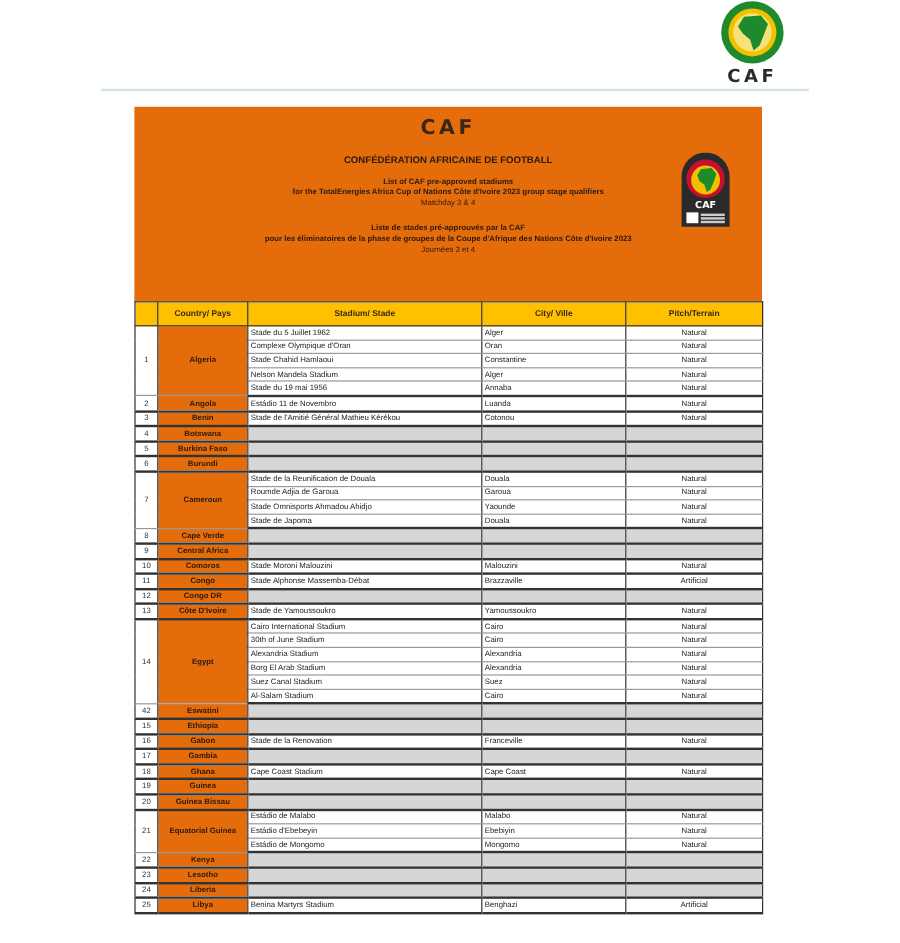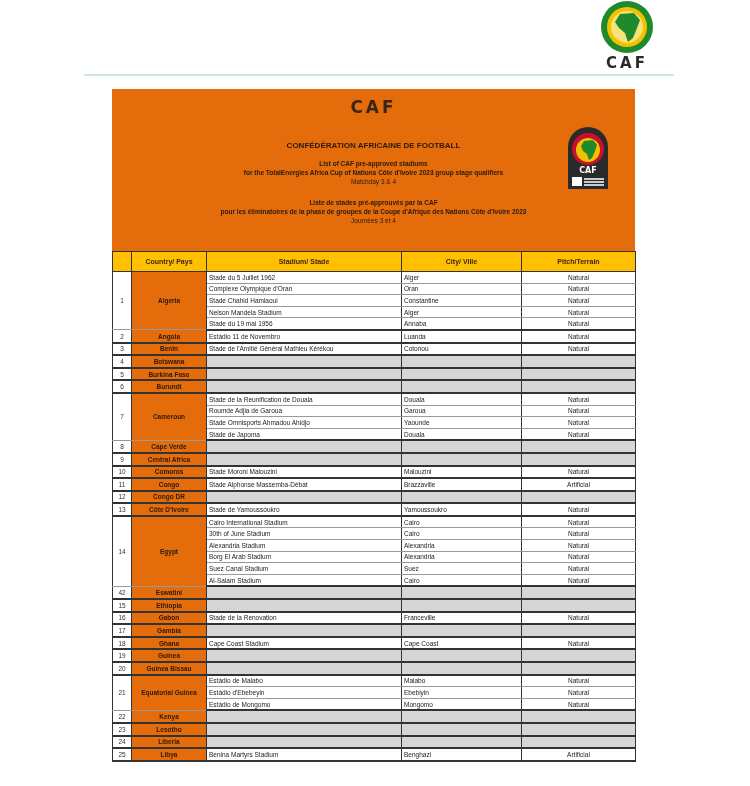--- a/index.html
+++ b/index.html
@@ -1,21 +1,21 @@
 <!DOCTYPE html>
 <html><head>
 <meta charset="utf-8">
 <style>
   html, body { margin: 0; padding: 0; background: #ffffff; }
   body { width: 750px; height: 786px; position: relative; overflow: hidden; font-family: "Liberation Sans", sans-serif; color: #222; }
   .top-logo { position: absolute; left: 584px; top: 0; width: 86px; height: 72px; }
   .divider { position: absolute; left: 84px; top: 74px; width: 590px; height: 2px; background: #cfe6e3; }
   .banner { position: absolute; left: 112px; top: 89px; width: 523px; height: 162px; background: #e46c0a; text-align: center; }
   .banner .caf-title { font-family: "DejaVu Sans", sans-serif; font-weight: bold; font-size: 17px; letter-spacing: 3px; color: #3a2616; margin-top: 8px; }
-  .banner .org { font-weight: bold; font-size: 8px; color: #2b1a0e; margin-top: 24px; }
+  .banner .org { font-weight: bold; font-size: 8px; color: #2b1a0e; margin-top: 12px; }
   .banner .en1 { font-weight: bold; font-size: 6.5px; color: #2b1a0e; margin-top: 10px; }
   .banner .en2 { font-weight: bold; font-size: 6.5px; color: #2b1a0e; margin-top: 2px; }
   .banner .en3 { font-size: 6.5px; color: #2b1a0e; margin-top: 2px; }
   .banner .fr1 { font-weight: bold; font-size: 6.5px; color: #2b1a0e; margin-top: 14px; }
   .banner .fr2 { font-weight: bold; font-size: 6.5px; color: #2b1a0e; margin-top: 2px; }
   .banner .fr3 { font-size: 6.5px; color: #2b1a0e; margin-top: 2px; }
   .badge { position: absolute; left: 452px; top: 38px; width: 48px; height: 66px; }
   table.stadiums { position: absolute; left: 112px; top: 251px; width: 523px; border-collapse: collapse; table-layout: fixed; font-size: 6.5px; }
   table.stadiums th { background: #ffc000; color: #3a2616; font-weight: bold; height: 17px; border: 1px solid #333; font-size: 7px; }
   table.stadiums td { border-left: 1px solid #333; border-right: 1px solid #333; border-bottom: 1px solid #999; height: 10.6px; padding: 0 2px; white-space: nowrap; overflow: hidden; }

